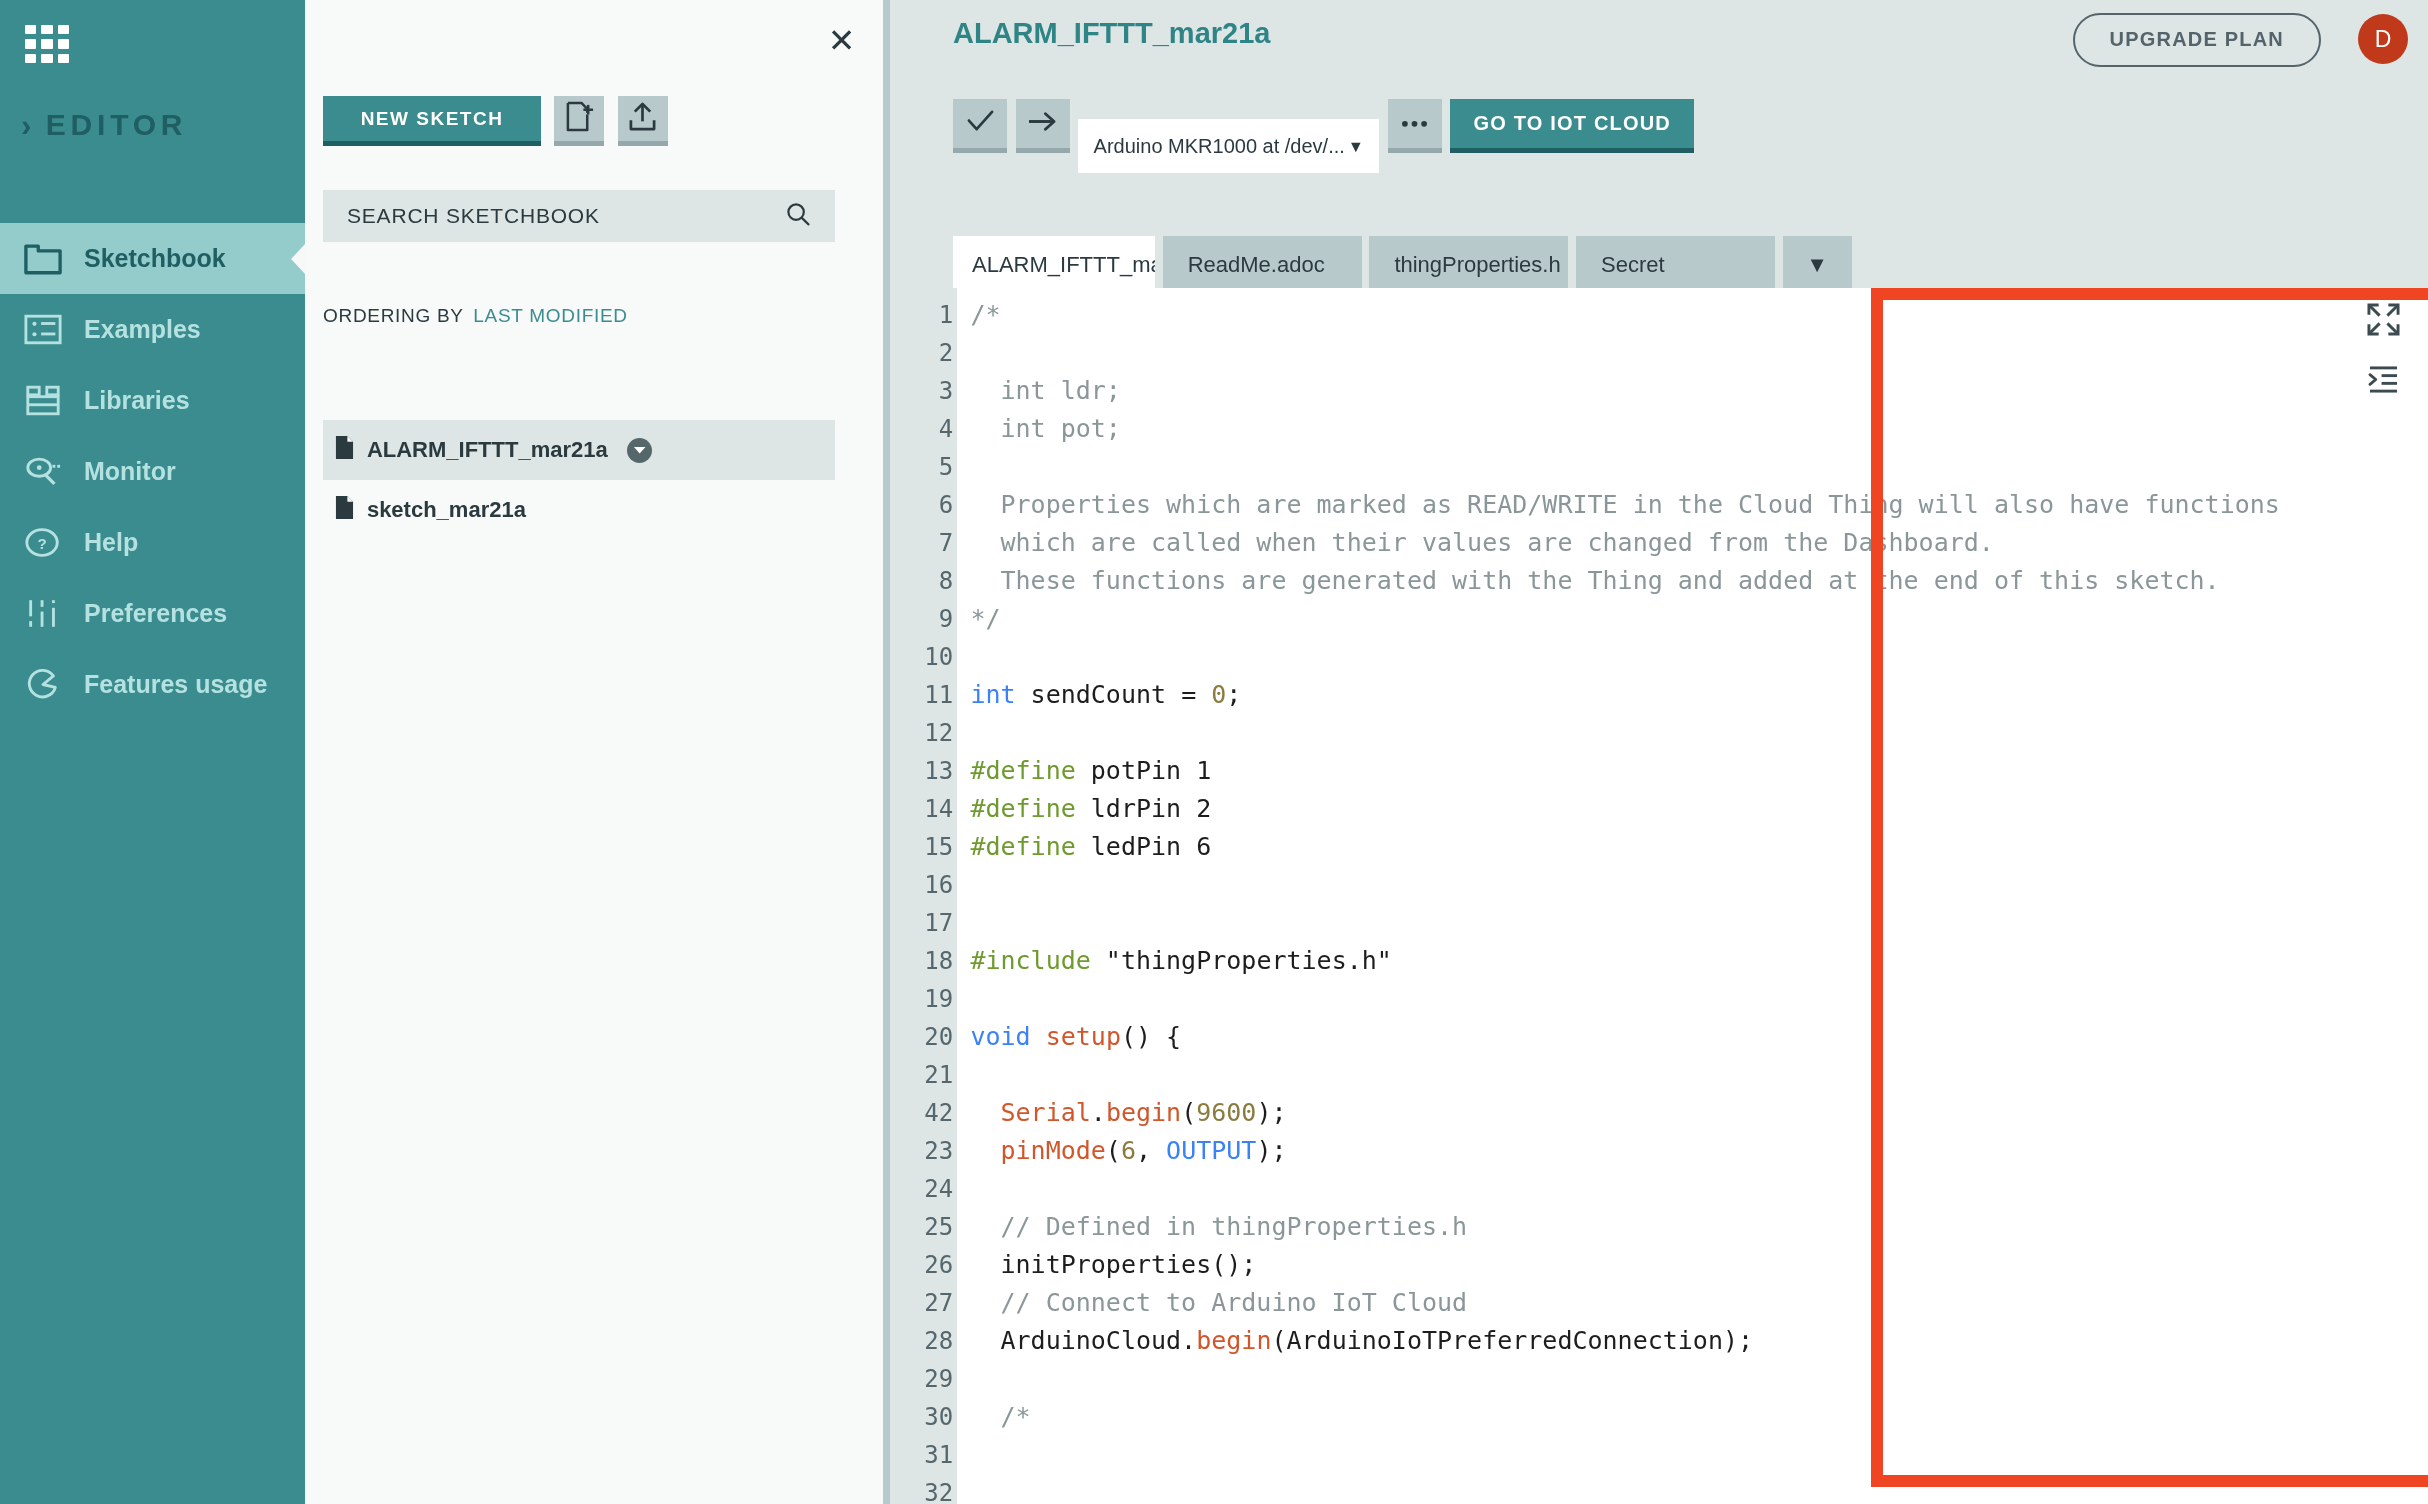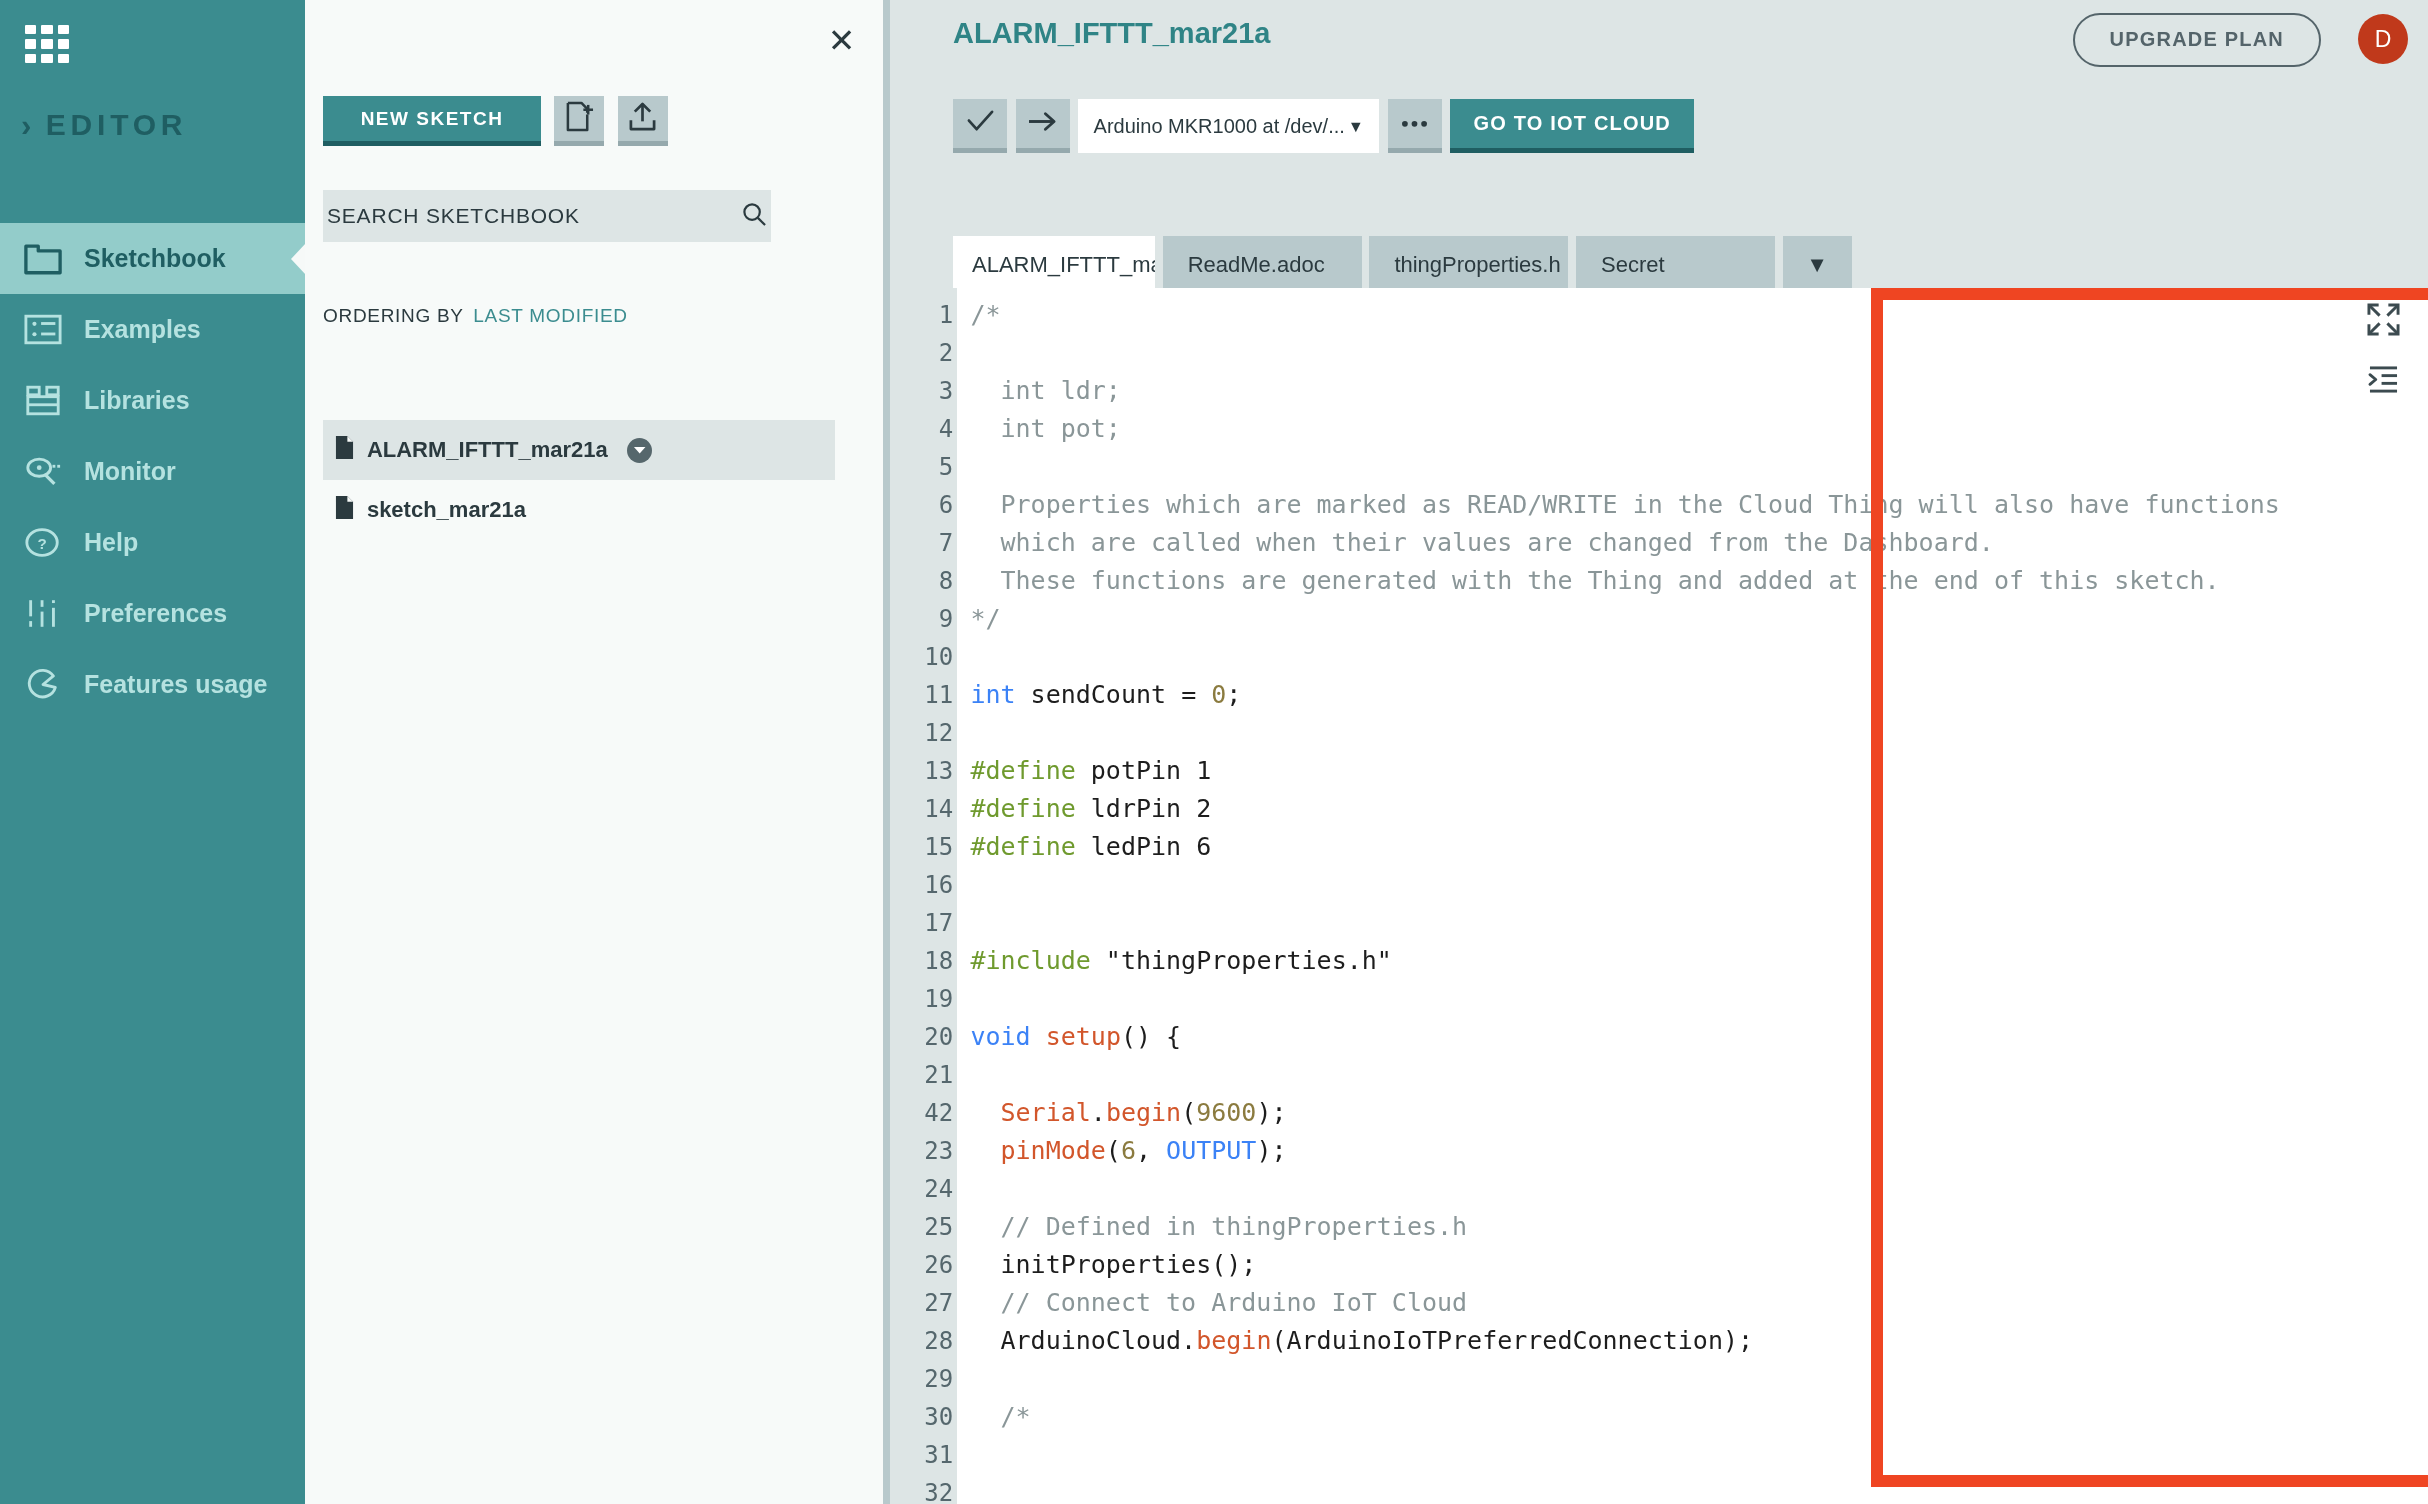--- a/index.html
+++ b/index.html
@@ -86,24 +86,24 @@
   }
   .icon-btn {
     width: 50px; height: 50px;
     background: #b8c9cc;
     border-bottom: 5.8px solid #95a9ad;
     display: flex; align-items: center; justify-content: center;
     cursor: pointer;
   }
   .search-box {
     position: absolute; top: 190px; left: 18px;
-    width: 448px; height: 52px;
+    width: 512px; height: 52px;
     background: #dde5e5;
     display: flex; align-items: center;
-    padding: 0 4px;
+    padding: 0 24px;
     cursor: text;
   }
   .search-box .sb-text {
     flex: 1; color: #2b3a3f; font-size: 21px; letter-spacing: 0.8px;
   }
   .ordering {
     position: absolute; top: 269px; left: 18px;
     font-size: 19px; letter-spacing: 0.7px;
     display: flex; gap: 9.6px; align-items: baseline;
   }
@@ -150,21 +150,21 @@
   }
   .tb-btn {
     width: 54px; height: 54px;
     background: #b8c9cc; border-bottom: 5.8px solid #95a9ad;
     display: flex; align-items: center; justify-content: center;
     cursor: pointer;
   }
   .board-select {
     width: 301px; height: 54px; background: #fff;
     display: flex; align-items: center; padding: 0 15.4px;
-    font-size: 20px; color: #2b3a3f; cursor: pointer;
+    font-size: 20px; color: #2b3a3f; cursor: pointer; margin-top: 20px;
   }
   .board-select .bs-text { flex: 1; }
   .board-select .caret { color: #2b3a3f; font-size: 16.3px; }
   .btn-iot {
     height: 54px; padding: 0 23px;
     background: #3b8c8f; border-bottom: 5.8px solid #1f5e62;
     color: #fff; font-size: 20px; font-weight: bold; letter-spacing: 1.2px;
     display: flex; align-items: center; justify-content: center;
     cursor: pointer;
   }

